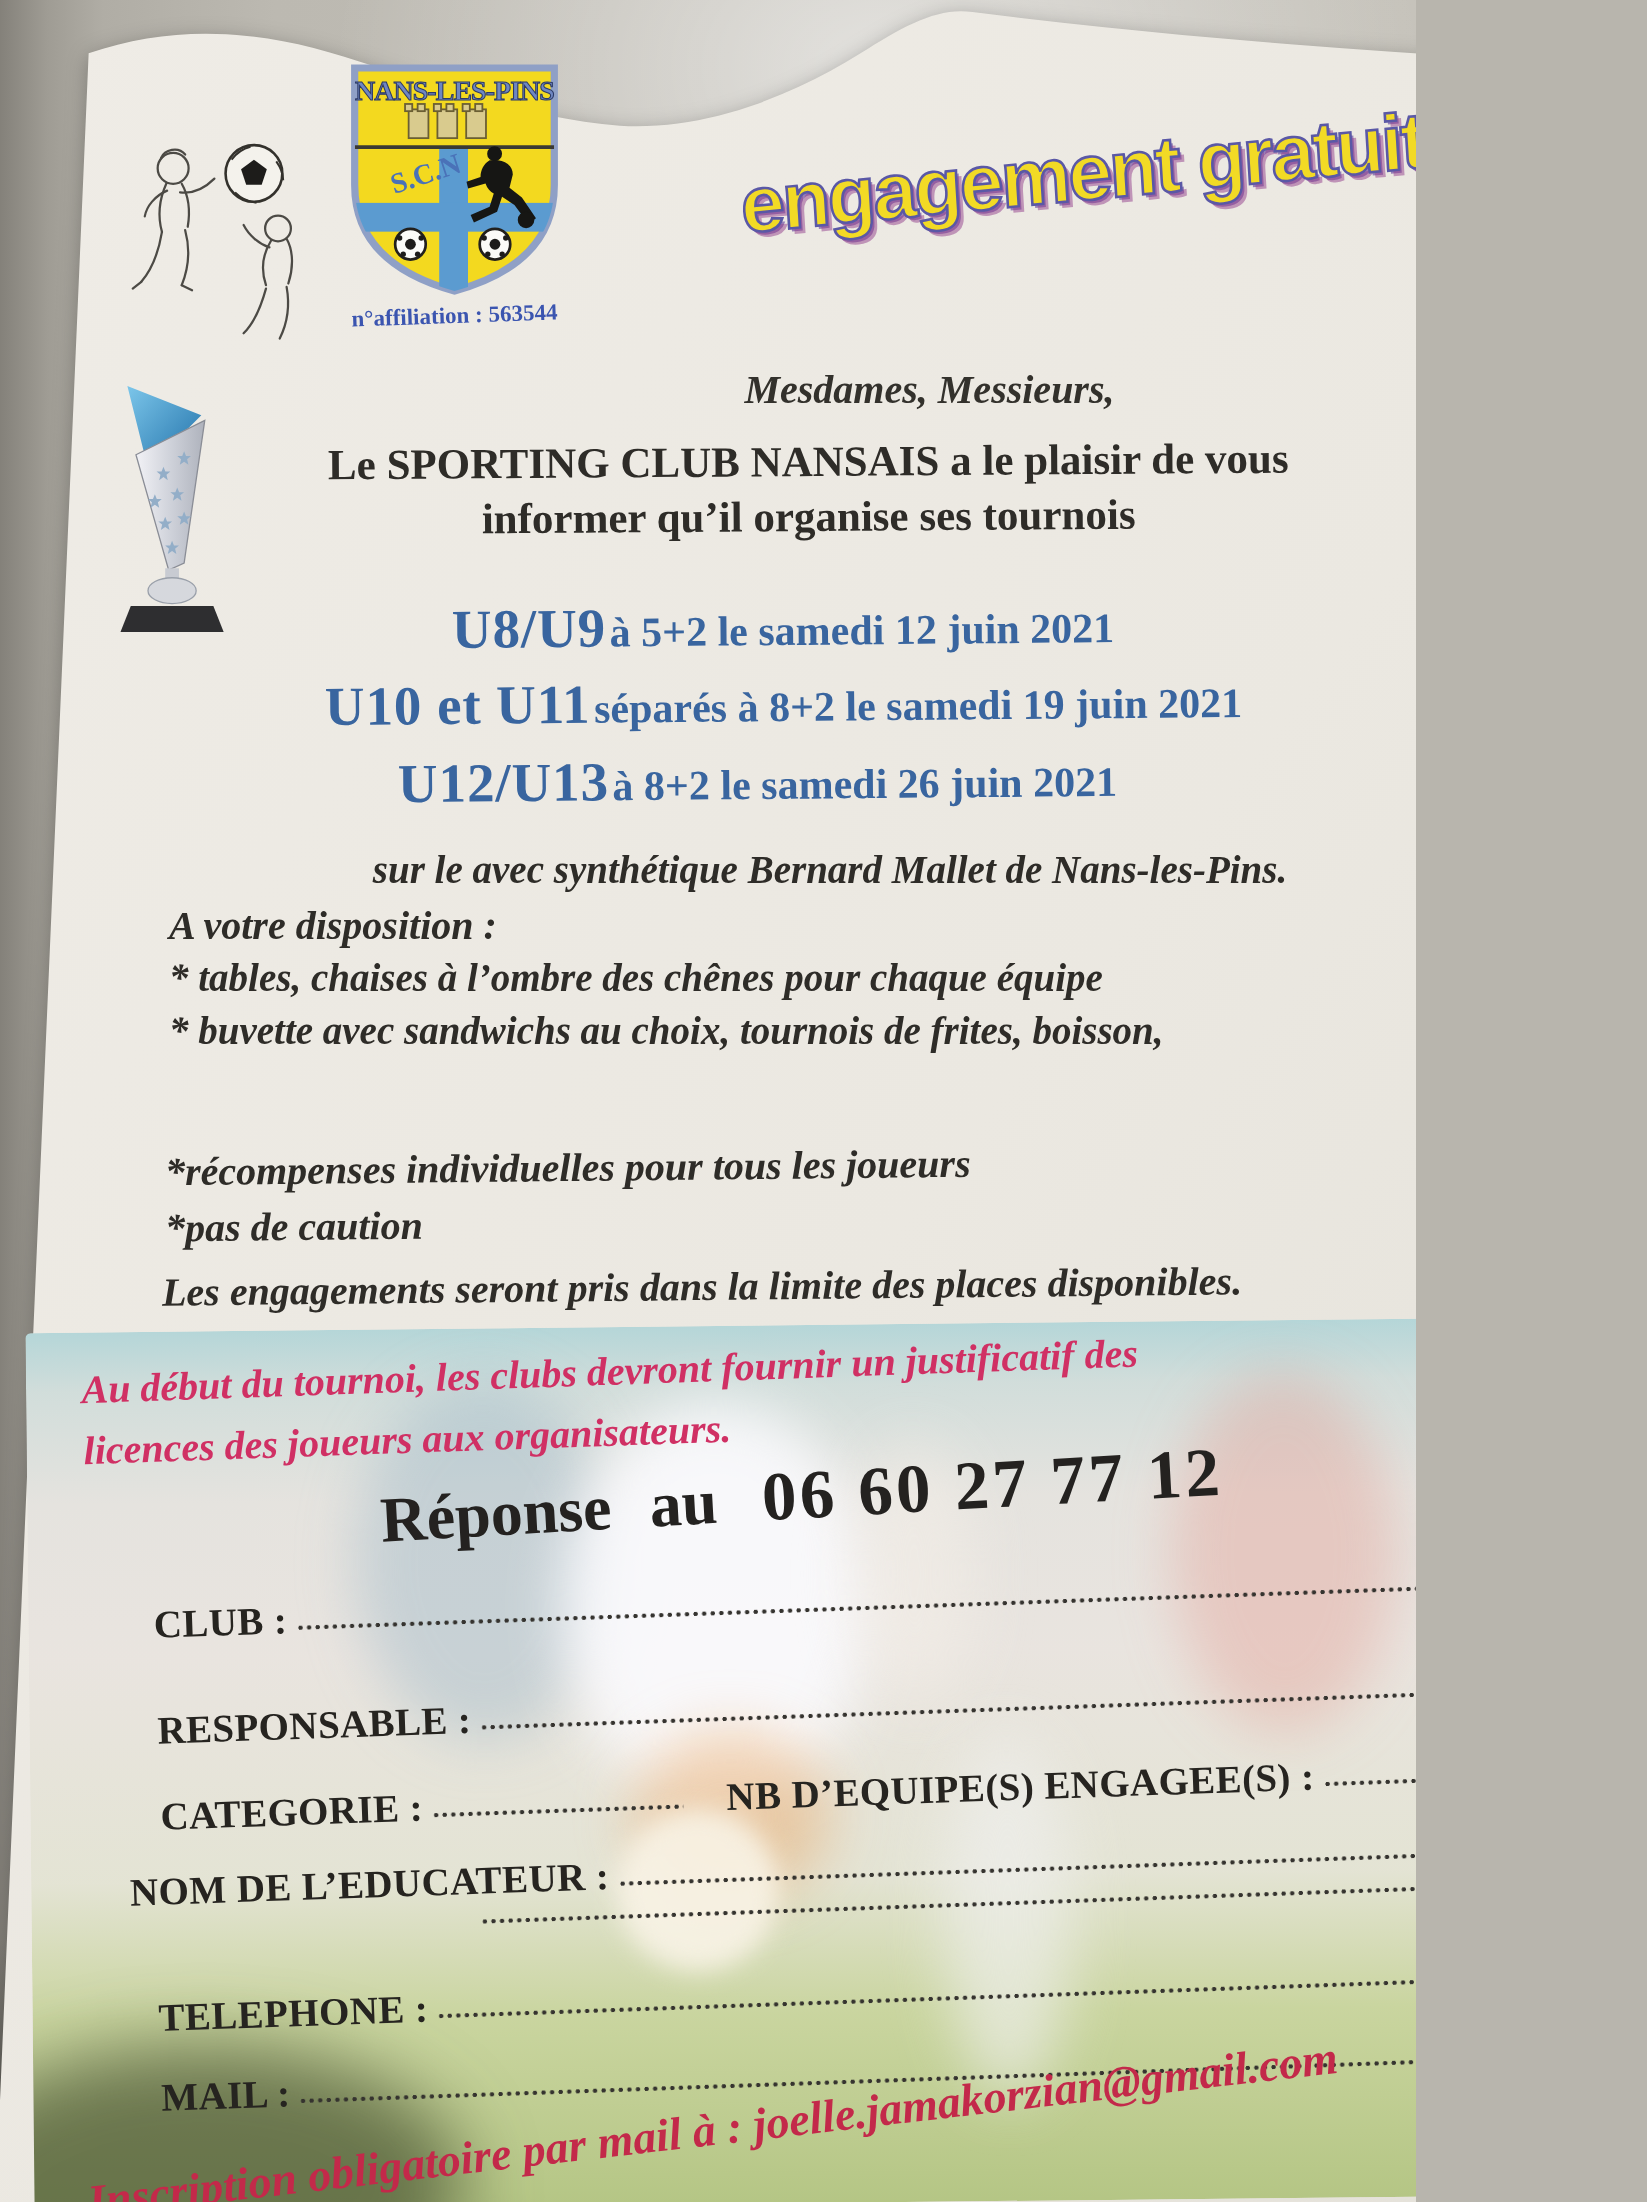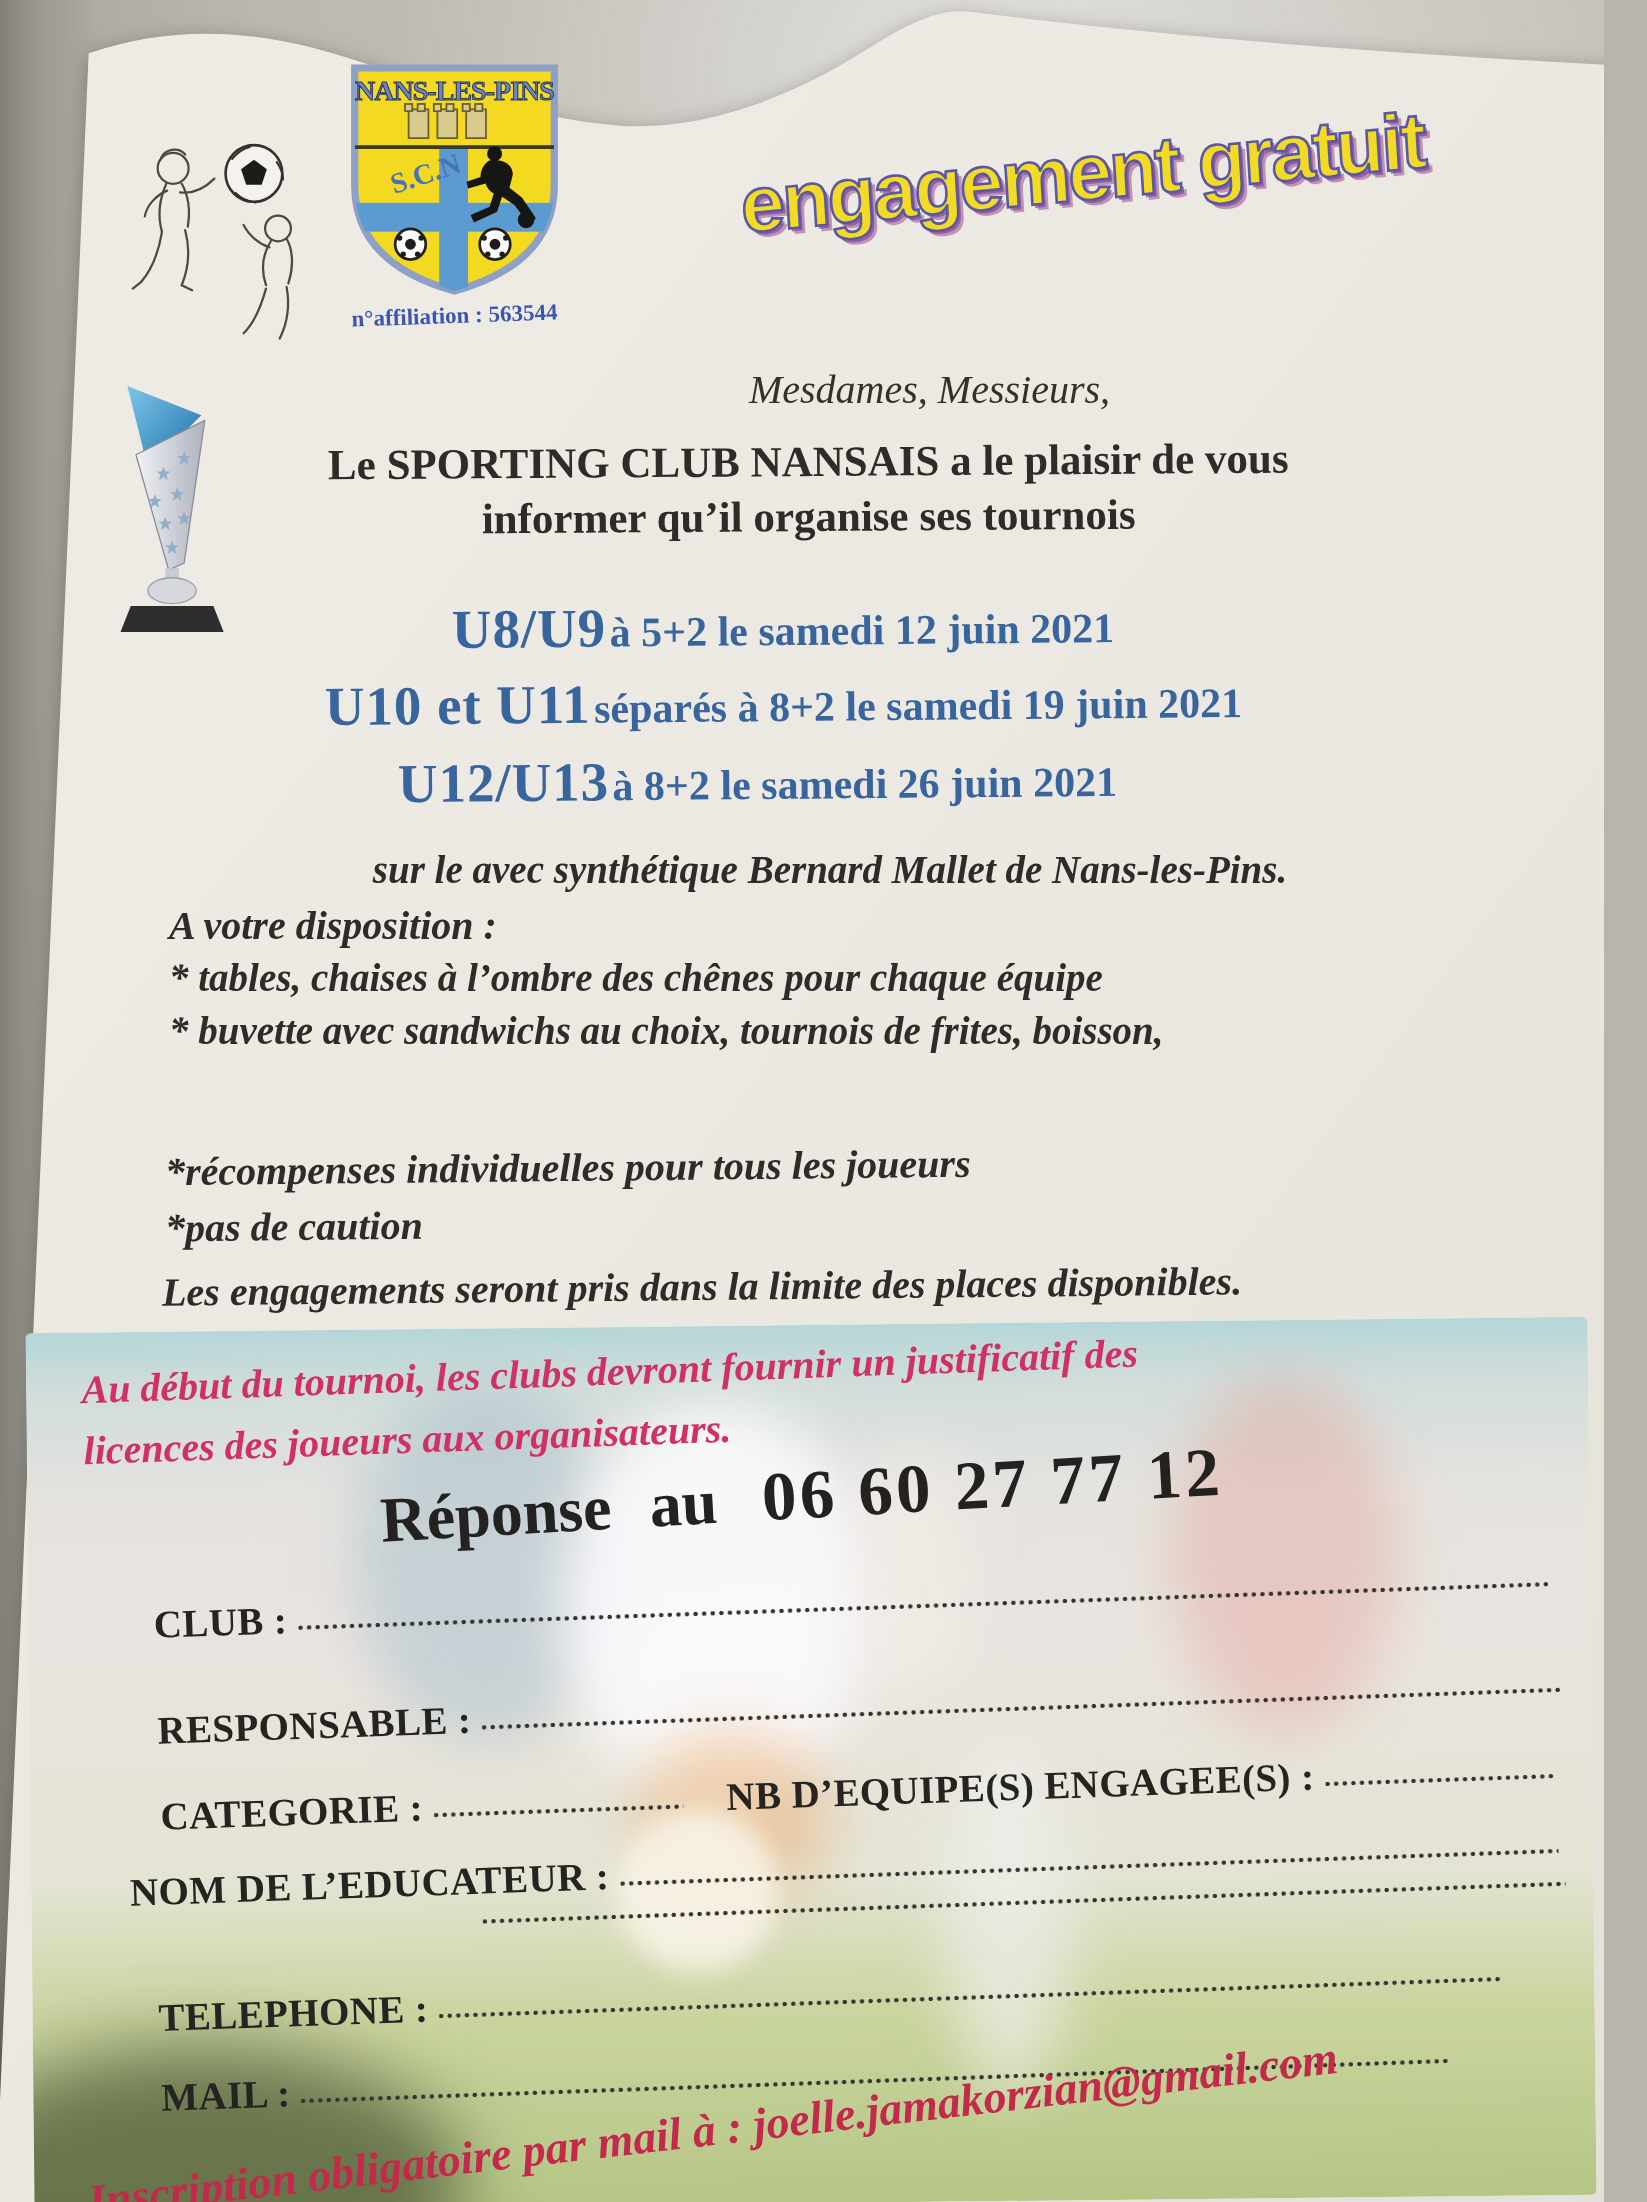--- a/index.html
+++ b/index.html
@@ -1,37 +1,37 @@
 <!DOCTYPE html>
 <html style="font-size:13.8px"><head>
 <meta charset="utf-8">
 <style>
   html,body{margin:0;padding:0;background:#b8b5ad;}
-  .stage{position:relative;width:1604px;height:2203px;overflow:hidden;
+  .stage{position:relative;width:1416px;height:2203px;overflow:hidden;
     background:
       radial-gradient(55% 26% at 62% 3%, rgba(255,255,255,.55), rgba(255,255,255,0) 70%),
       radial-gradient(20% 12% at 1% 97%, rgba(40,40,34,.45), rgba(40,40,34,0) 75%),
       linear-gradient(90deg,#84817a 0px,#9f9c94 47px,#b0ada5 103px,#bcb9b1 275px,#c6c3bb 100%);
     font-family:"Liberation Serif", serif;}
   .paper-svg{position:absolute;left:0;top:0;}
   .content{position:absolute;inset:0;}
 
   
   .sketch{position:absolute;left:125px;top:120px;}
   .crest{position:absolute;left:342px;top:59px;}
   .affil{position:absolute;left:334px;top:303px;width:241px;text-align:center;
     font-weight:bold;font-size:23px;color:#3b55b0;transform:rotate(-2deg);letter-spacing:0px;}
   .banner{position:absolute;left:721px;top:127px;width:723px;text-align:center;
     font-family:"Liberation Sans",sans-serif;font-weight:bold;font-size:79px;letter-spacing:-2.6px;
     color:#f2da25;-webkit-text-stroke:2.6px #5a58a6;
     text-shadow:5.2px 6px 0 rgba(146,62,140,.50), 2.6px 3.4px 0 rgba(106,70,160,.65);
     transform:rotate(-5.5deg) skewX(-2deg);}
 
   .salutation{position:absolute;left:637px;top:366px;width:585px;text-align:center;
-    font-style:italic;font-weight:normal;font-size:40px;color:#33312c;}
+    font-style:italic;font-weight:bold;font-size:40px;color:#33312c;}
   .intro{position:absolute;left:215px;top:434px;width:1187px;text-align:center;
     font-weight:bold;font-size:43px;line-height:55px;color:#2e2c28;transform:rotate(-0.4deg);}
 
   .trophy{position:absolute;left:105px;top:372px;}
 
   .date-line{position:absolute;text-align:center;color:#39659f;font-weight:bold;transform:rotate(-0.5deg);}
   .date-line .cat{font-size:55px;letter-spacing:0.9px;}
   .date-line .det{font-size:42px;}
   .dl1{left:129px;top:595px;width:1308px;}
   .dl2{left:52px;top:671px;width:1463px;}

